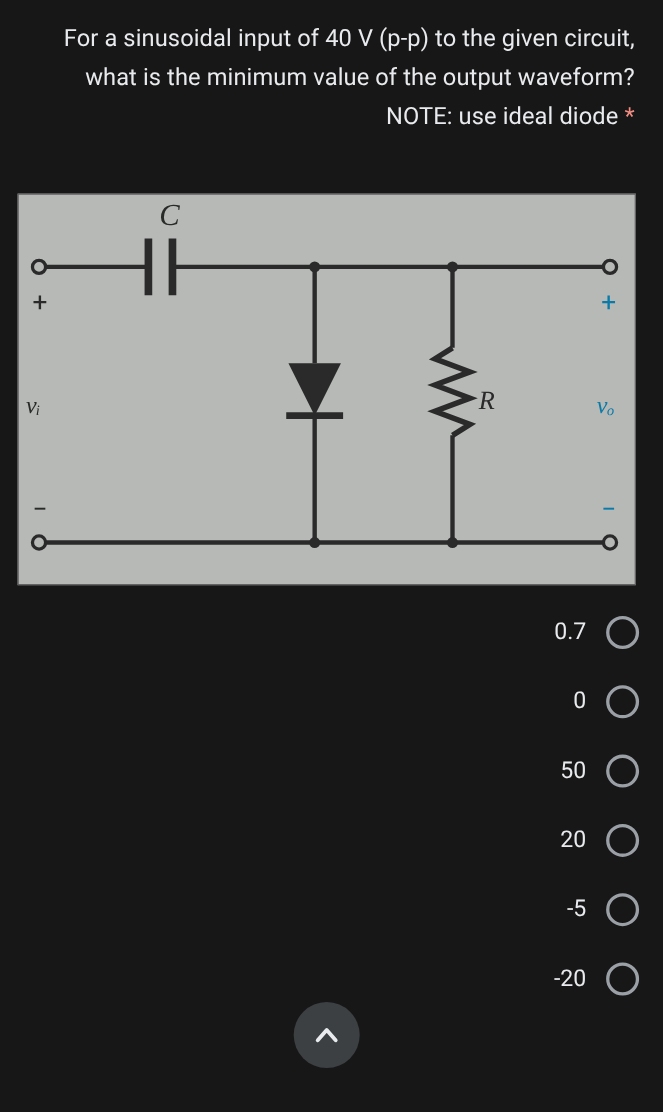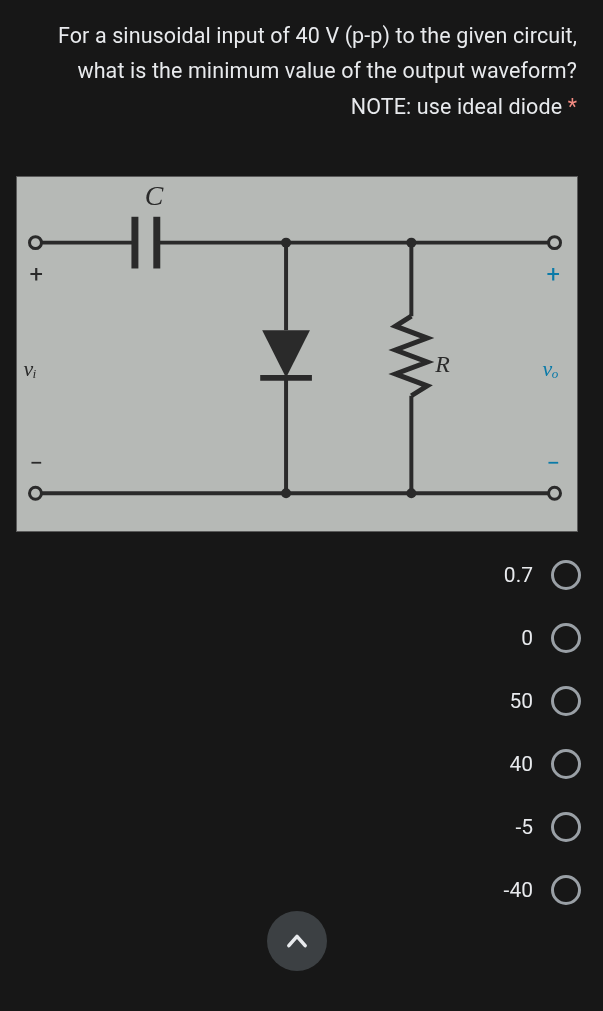--- a/index.html
+++ b/index.html
@@ -135,29 +135,29 @@
   </label>
   <label class="option">
     <span>0</span>
     <span class="radio"></span>
   </label>
   <label class="option">
     <span>50</span>
     <span class="radio"></span>
   </label>
   <label class="option">
-    <span>40</span>
+    <span>20</span>
     <span class="radio"></span>
   </label>
   <label class="option">
     <span>-5</span>
     <span class="radio"></span>
   </label>
   <label class="option">
-    <span>-40</span>
+    <span>-20</span>
     <span class="radio"></span>
   </label>
 </div>
 
 <div class="scroll-top">
   <svg width="28" height="28" viewBox="0 0 24 24">
     <path d="M8 5l8 7-8 7" fill="none" stroke="#e8eaed" stroke-width="3" stroke-linecap="round" stroke-linejoin="round"></path>
   </svg>
 </div>
 

